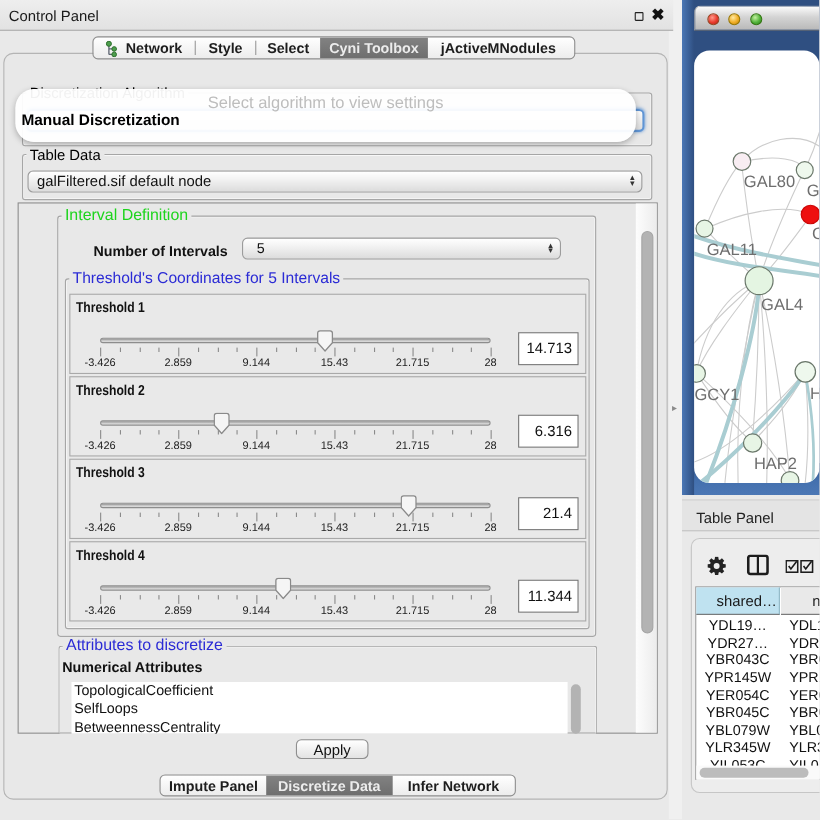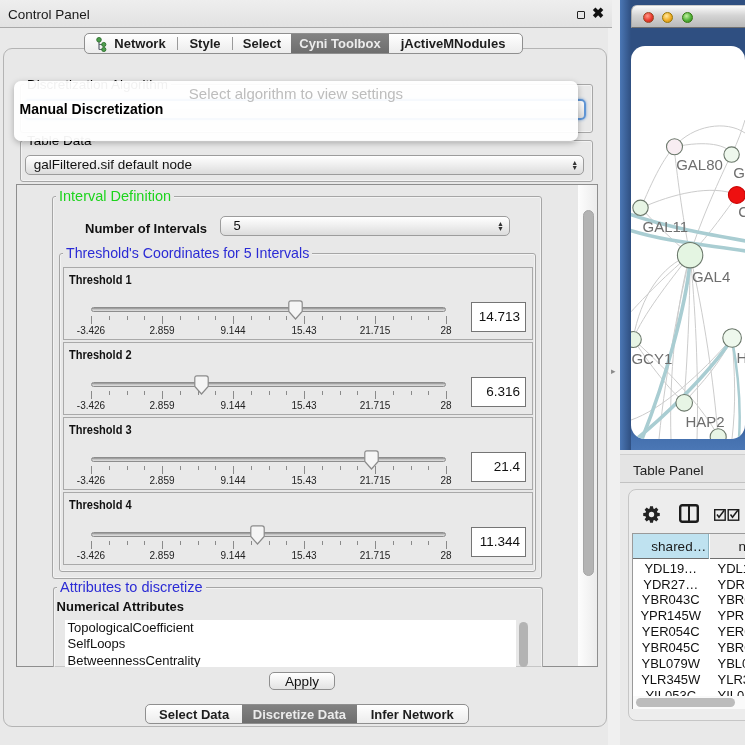--- a/index.html
+++ b/index.html
@@ -16,21 +16,21 @@
 .tab { display:flex; align-items:center; justify-content:center; height:100%; font-size:13px; font-weight:bold; color:#1d1d1d; position:relative; }
 .tab.sel { background:linear-gradient(#828282,#6e6e6e); color:#ececec; }
 .tsep { width:1px; height:13px; background:#9a9a9a; }
 
 .group { position:absolute; border:1px solid #a6a6a6; border-radius:3px; box-shadow:inset 0 0 0 0.5px #fdfdfd; }
 .group > .glabel { position:absolute; top:-7px; left:3px; background:#e8e8e8; padding:0 3px; font-size:13.5px; color:#000000; white-space:nowrap; line-height:13px; }
 
 .combo { position:absolute; background:linear-gradient(#ffffff,#f0f0f0 45%,#dcdcdc); border:1px solid #9c9c9c; border-radius:5px; font-size:13.5px; color:#111; display:flex; align-items:center; padding-left:8px; }
 .combo .arr { position:absolute; right:5px; top:0; height:100%; display:flex; flex-direction:column; justify-content:center; line-height:5px; font-size:7px; color:#333; }
 
-#popup { left:14px; top:81px; width:564px; height:60px; background:rgba(255,255,255,0.945); border-radius:7px; box-shadow:0 2px 6px rgba(0,0,0,0.28); z-index:30; }
+#popup { left:14px; top:81px; width:564px; height:48px; background:rgba(255,255,255,0.945); border-radius:17px; box-shadow:0 2px 6px rgba(0,0,0,0.28); z-index:30; }
 
 .throw { position:absolute; left:63px; width:470px; height:73px; border:1px solid #a9a9a9; background:#e9e9e9; }
 .thlab { position:absolute; left:5px; top:4px; font-size:13px; font-weight:bold; color:#111; transform:scaleX(0.85); transform-origin:0 0; }
 .track { position:absolute; left:27px; width:355px; height:5px; top:39px; background:linear-gradient(#8f8f8f,#cfcfcf 60%,#dedede); border:1px solid #8d8d8d; border-radius:3px; }
 .vbox { position:absolute; left:407px; top:34px; width:55px; height:30px; background:#fff; border:1px solid #757575; font-size:13.5px; color:#111; display:flex; align-items:center; justify-content:flex-end; padding-right:5px; }
 .ticklab { position:absolute; font-size:10px; color:#222; top:57px; transform:translateX(-50%); }
 
 #attrlist { left:65px; top:620px; width:451px; height:47px; background:#fff; font-size:13px; color:#111; overflow:hidden; }
 #attrlist div { padding-left:2.5px; height:16.45px; line-height:16.45px; }
 
@@ -269,21 +269,21 @@
   <div class="abs" style="left:56.6px;top:599px;font-size:13px;font-weight:bold;color:#111;">Numerical Attributes</div>
   <div class="abs" id="attrlist">
     <div>TopologicalCoefficient</div>
     <div>SelfLoops</div>
     <div>BetweennessCentrality</div>
   </div>
   <div class="abs sbthumb" style="left:518.5px;top:622px;width:9.5px;height:45px;"></div>
 
   <div class="abs" id="applybtn">Apply</div>
   <div class="abs tabstrip" id="bottabs">
-    <div class="tab" style="width:96.6px;">Select Data</div>
+    <div class="tab" style="width:96.6px;">Impute Panel</div>
     <div class="tab sel" style="width:114.8px;">Discretize Data</div>
     <div class="tab" style="width:111.9px;">Infer Network</div>
   </div>
 
   <div class="abs" style="left:611px;top:366px;font-size:9px;color:#8a8a8a;">▸</div>
 
   <div class="abs" id="netwin"></div>
   <div class="abs" id="netwinbot"></div>
   <div class="abs" id="mactitle">
     <div class="light" style="left:11px;background:radial-gradient(circle at 3.5px 3px,#ff9a8a,#e93a2e 55%,#ab2217);border:0.5px solid #942;"></div>

